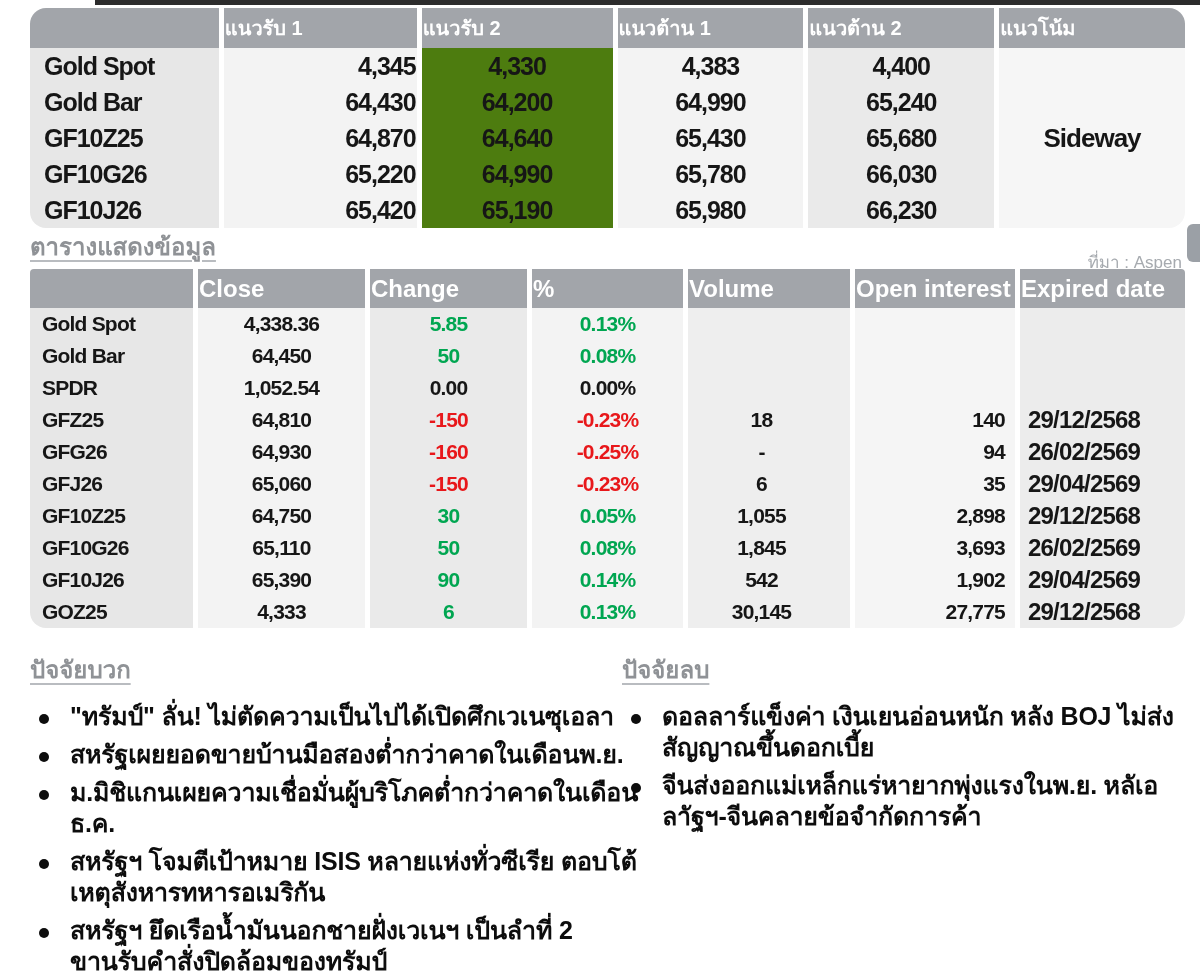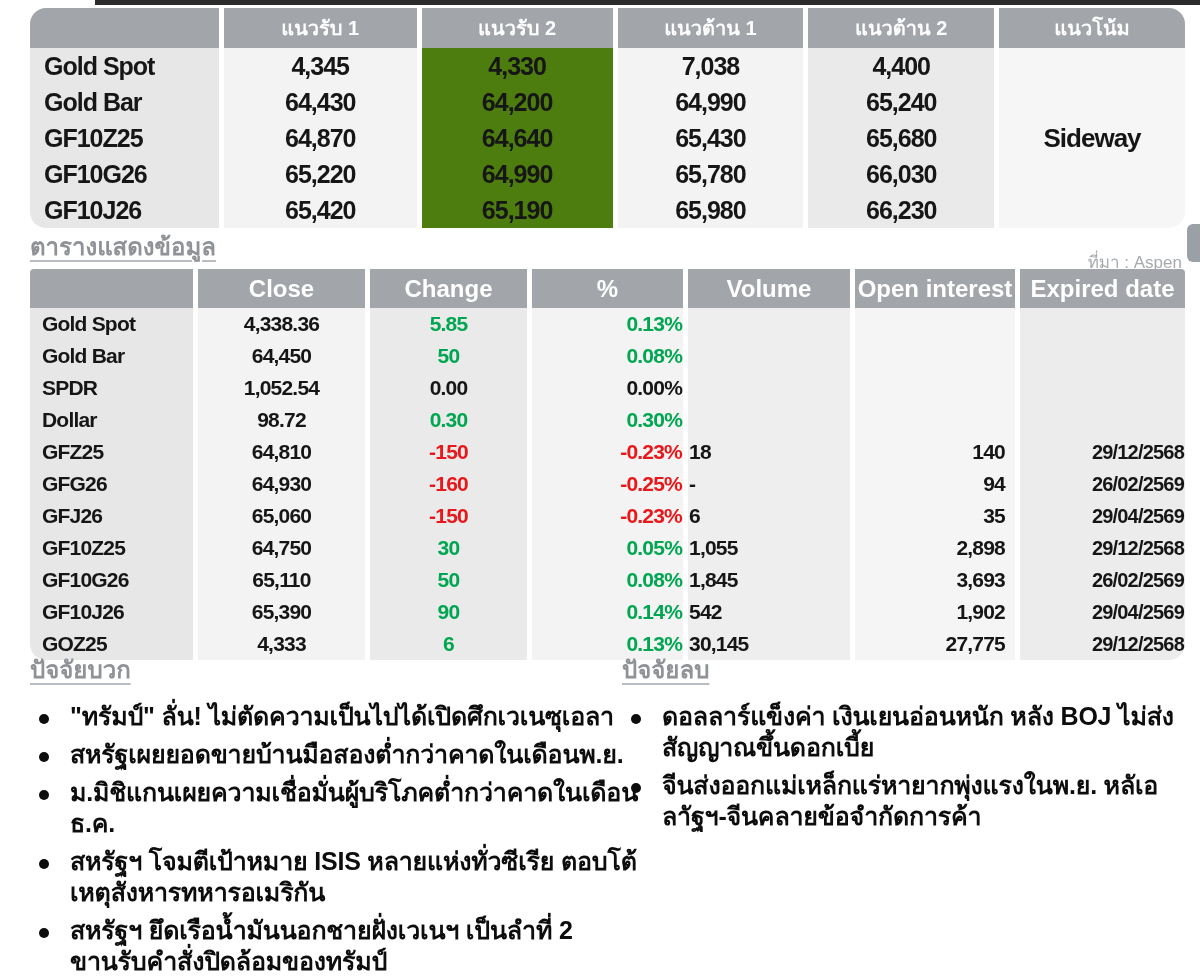--- a/index.html
+++ b/index.html
@@ -6,33 +6,33 @@
   body{
     width:1200px;height:979px;background:#ffffff;overflow:hidden;position:relative;
     font-family:"Liberation Sans","DejaVu Sans",sans-serif;color:#161616;
     -webkit-font-smoothing:antialiased;
   }
   .top-strip{position:absolute;left:95px;top:0;width:1105px;height:5px;background:#2c2c2c;}
 
   
   .tblwrap{position:absolute;left:30px;width:1155px;overflow:hidden;}
   table{border-collapse:separate;border-spacing:0;width:1155px;table-layout:fixed;}
-  th{background:var(--header-bg);color:#fff;font-weight:600;text-align:center;vertical-align:middle;
+  th{background:var(--header-bg);color:#fff;font-weight:600;text-align:left;vertical-align:middle;
      white-space:nowrap;overflow:hidden;}
   th + th, td + td{border-left:5px solid #fff;}
   td{vertical-align:middle;text-align:center;font-weight:700;letter-spacing:-1px;white-space:nowrap;overflow:hidden;}
 
   
   #levels-wrap{top:8px;border-radius:16px;}
   #levels-tbl th{height:38px;font-size:20px;}
   #levels-tbl td{height:34px;font-size:25px;}
   #levels-tbl .col0{width:188px;} #levels-tbl .col1{width:197px;} #levels-tbl .col2{width:195px;}
   #levels-tbl .col3{width:190px;} #levels-tbl .col4{width:190px;} #levels-tbl .col5{width:190px;}
   #levels-tbl td.c0{background:#e7e7e7;text-align:left;padding-left:14px;}
-  #levels-tbl td.c1{background:#f3f3f3;}
+  #levels-tbl td.c1{background:#f3f3f3;text-align:right;}
   #levels-tbl td.c2{background:#4d7c0f;}
   #levels-tbl td.c3{background:#f3f3f3;}
   #levels-tbl td.c4{background:#eaeaea;}
   #levels-tbl td.c5{background:#f6f6f6;font-size:26px;}
 
   
   .sec-title{color:#8f9296;font-weight:700;font-size:24px;text-decoration:underline;
              text-underline-offset:5px;text-decoration-thickness:2px;text-decoration-color:#b9bcc0;}
   #tbl-title{position:absolute;left:30px;top:227px;}
   #src-label{position:absolute;right:18px;top:248px;font-size:17px;color:#a6aaaf;font-weight:400;}
@@ -41,24 +41,24 @@
   
   #quotes-wrap{top:269px;border-radius:4px 4px 16px 16px;}
   #quotes-tbl th{height:37px;font-size:24px;}
   #quotes-tbl td{height:30px;font-size:21px;letter-spacing:-0.8px;}
   #quotes-tbl .col0{width:163px;} #quotes-tbl .col1{width:172px;} #quotes-tbl .col2{width:162px;}
   #quotes-tbl .col3{width:156px;} #quotes-tbl .col4{width:167px;} #quotes-tbl .col5{width:165px;}
   #quotes-tbl .col6{width:170px;}
   #quotes-tbl td.c0{background:#e7e7e7;text-align:left;padding-left:12px;}
   #quotes-tbl td.c1{background:#f3f3f3;margin-top:11px;}
   #quotes-tbl td.c2{background:#eaeaea;}
-  #quotes-tbl td.c3{background:#f3f3f3;text-align:right;}
-  #quotes-tbl td.c4{background:#eeeeee;text-align:left;padding-right:16px;}
+  #quotes-tbl td.c3{background:#f3f3f3;}
+  #quotes-tbl td.c4{background:#eeeeee;text-align:center;padding-right:16px;}
   #quotes-tbl td.c5{background:#f5f5f5;text-align:right;padding-right:10px;}
-  #quotes-tbl td.c6{background:#ececec;text-align:right;padding-left:8px;font-size:20px;}
+  #quotes-tbl td.c6{background:#ececec;text-align:left;padding-left:8px;font-size:24px;}
   .up{color:var(--up);}
   .down{color:var(--down);}
   .flat{color:#161616;}
 
   
   .factors{position:absolute;top:650px;}
   #factors-pos{left:30px;width:615px;}
   #factors-neg{left:622px;width:560px;}
   .factors ul{list-style:none;margin:12px 0 0 0;padding:0;}
   .factors li{position:relative;padding-left:40px;font-size:25px;font-weight:600;color:#0d0d0d;
@@ -89,21 +89,21 @@
           <th>แนวต้าน 1</th>
           <th>แนวต้าน 2</th>
           <th>แนวโน้ม</th>
         </tr>
       </thead>
     <tbody id="levels-body">
         <tr>
           <td class="c0 name">Gold Spot</td>
           <td class="c1">4,345</td>
           <td class="c2">4,330</td>
-          <td class="c3">7,038</td>
+          <td class="c3">4,383</td>
           <td class="c4">4,400</td>
           <td class="c5 trend" rowspan="5">Sideway</td>
         </tr>
         <tr>
           <td class="c0 name">Gold Bar</td>
           <td class="c1">64,430</td>
           <td class="c2">64,200</td>
           <td class="c3">64,990</td>
           <td class="c4">65,240</td>
         </tr>
@@ -180,29 +180,20 @@
         <tr>
           <td class="c0 name">SPDR</td>
           <td class="c1">1,052.54</td>
           <td class="c2 flat">0.00</td>
           <td class="c3 flat">0.00%</td>
           <td class="c4"></td>
           <td class="c5"></td>
           <td class="c6"></td>
         </tr>
         <tr>
-          <td class="c0 name">Dollar</td>
-          <td class="c1">98.72</td>
-          <td class="c2 up">0.30</td>
-          <td class="c3 up">0.30%</td>
-          <td class="c4"></td>
-          <td class="c5"></td>
-          <td class="c6"></td>
-        </tr>
-        <tr>
           <td class="c0 name">GFZ25</td>
           <td class="c1">64,810</td>
           <td class="c2 down">-150</td>
           <td class="c3 down">-0.23%</td>
           <td class="c4">18</td>
           <td class="c5">140</td>
           <td class="c6">29/12/2568</td>
         </tr>
         <tr>
           <td class="c0 name">GFG26</td>

